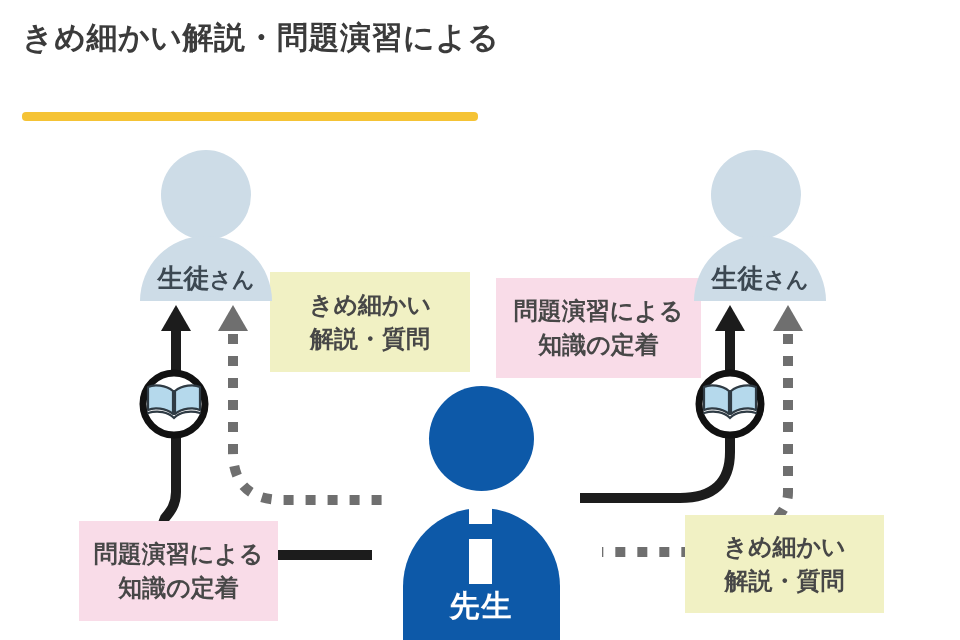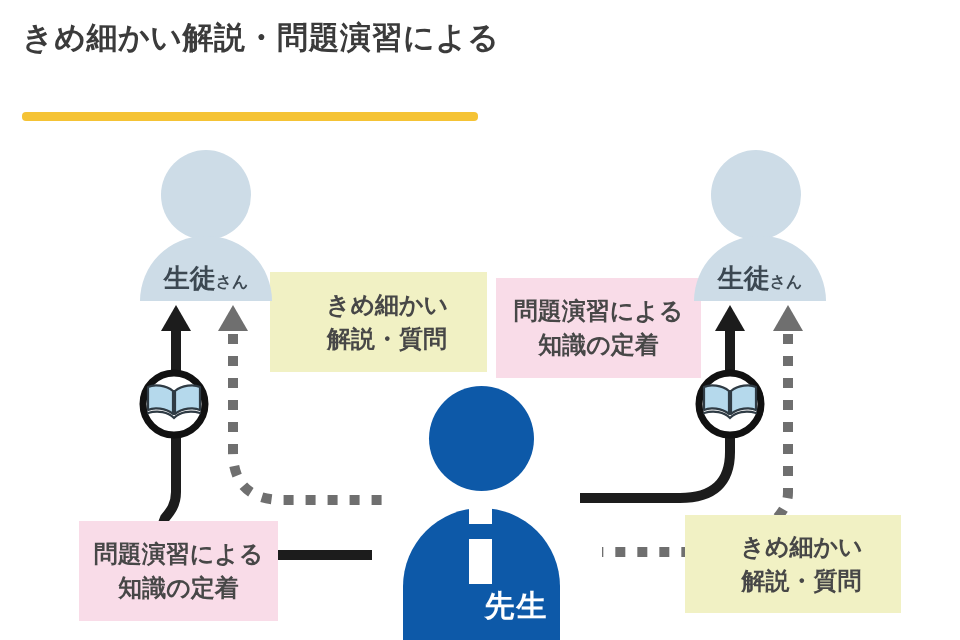--- a/index.html
+++ b/index.html
@@ -26,48 +26,48 @@
   .solid-head{fill:var(--solid_line);}
   .dashed-head{fill:var(--dashed_line);}
   .book-circle{fill:#ffffff;stroke:#111111;stroke-width:7;}
   .book-page{fill:var(--book_page);stroke:#2f3b44;stroke-width:2.2;stroke-linejoin:round;}
   .book-stroke{fill:none;stroke:#2f3b44;stroke-width:2.2;stroke-linecap:round;}
   
   .label-box{
     z-index:2;display:flex;flex-direction:column;align-items:center;justify-content:center;
     font-size:24px;font-weight:bold;line-height:34px;color:var(--box_text);text-align:center;
   }
-  .box-yellow{background:var(--yellow_box);padding-left:17px;}
+  .box-yellow{background:var(--yellow_box);}
   .box-pink{background:var(--pink_box);margin-top:6px;}
   .box-mid-left{left:270px;top:272px;width:200px;height:100px;}
   .box-mid-right{left:496px;top:272px;width:205px;height:100px;}
   .box-bottom-left{left:79px;top:515px;width:199px;height:100px;}
   .box-bottom-right{left:685px;top:515px;width:199px;height:98px;}
   
   .student-head{width:90px;height:90px;border-radius:50%;background:var(--student_blue);z-index:2;}
   .student-shoulders{width:132px;height:65px;border-radius:66px 66px 0 0;background:var(--student_blue);z-index:2;}
   .student-label{
     z-index:3;width:160px;text-align:center;color:var(--student_text);
     font-weight:bold;font-size:26px;
   }
-  .student-label .suffix{font-size:16px;}
+  .student-label .suffix{font-size:22px;}
   .head-left{left:161px;top:150px;}
   .shoulders-left{left:140px;top:236px;}
   .label-left{left:126px;top:261px;}
   .head-right{left:711px;top:150px;}
   .shoulders-right{left:694px;top:236px;}
   .label-right{left:680px;top:261px;}
   
   .teacher-head{left:429px;top:386px;width:105px;height:105px;border-radius:50%;background:var(--teacher_blue);z-index:2;}
   .teacher-body{left:403px;top:508px;width:157px;height:132px;border-radius:79px 79px 0 0;background:var(--teacher_blue);z-index:2;}
   .teacher-collar{left:66px;top:0;width:23px;height:16px;background:#ffffff;}
   .teacher-shirt{left:66px;top:31px;width:23px;height:45px;background:#ffffff;}
   .teacher-label{
     left:0;top:78px;width:157px;text-align:center;z-index:3;
-    color:var(--teacher_text);font-weight:bold;font-size:30px;letter-spacing:2px;padding-left:35px;
+    color:var(--teacher_text);font-weight:bold;font-size:30px;letter-spacing:2px;
   }
 </style>
 </head>
 <body>
 
 <svg class="abs lines" width="960" height="640" viewBox="0 0 960 640">
 
   <path class="solid-line" d="M 176 328 L 176 492 C 176 505 170 512 165 518 C 156 536 176 555 216 555 L 372 555"></path>
 
   <path class="dashed-line" d="M 233 334 L 233 452 Q 233 500 283 500 L 389 500"></path>

